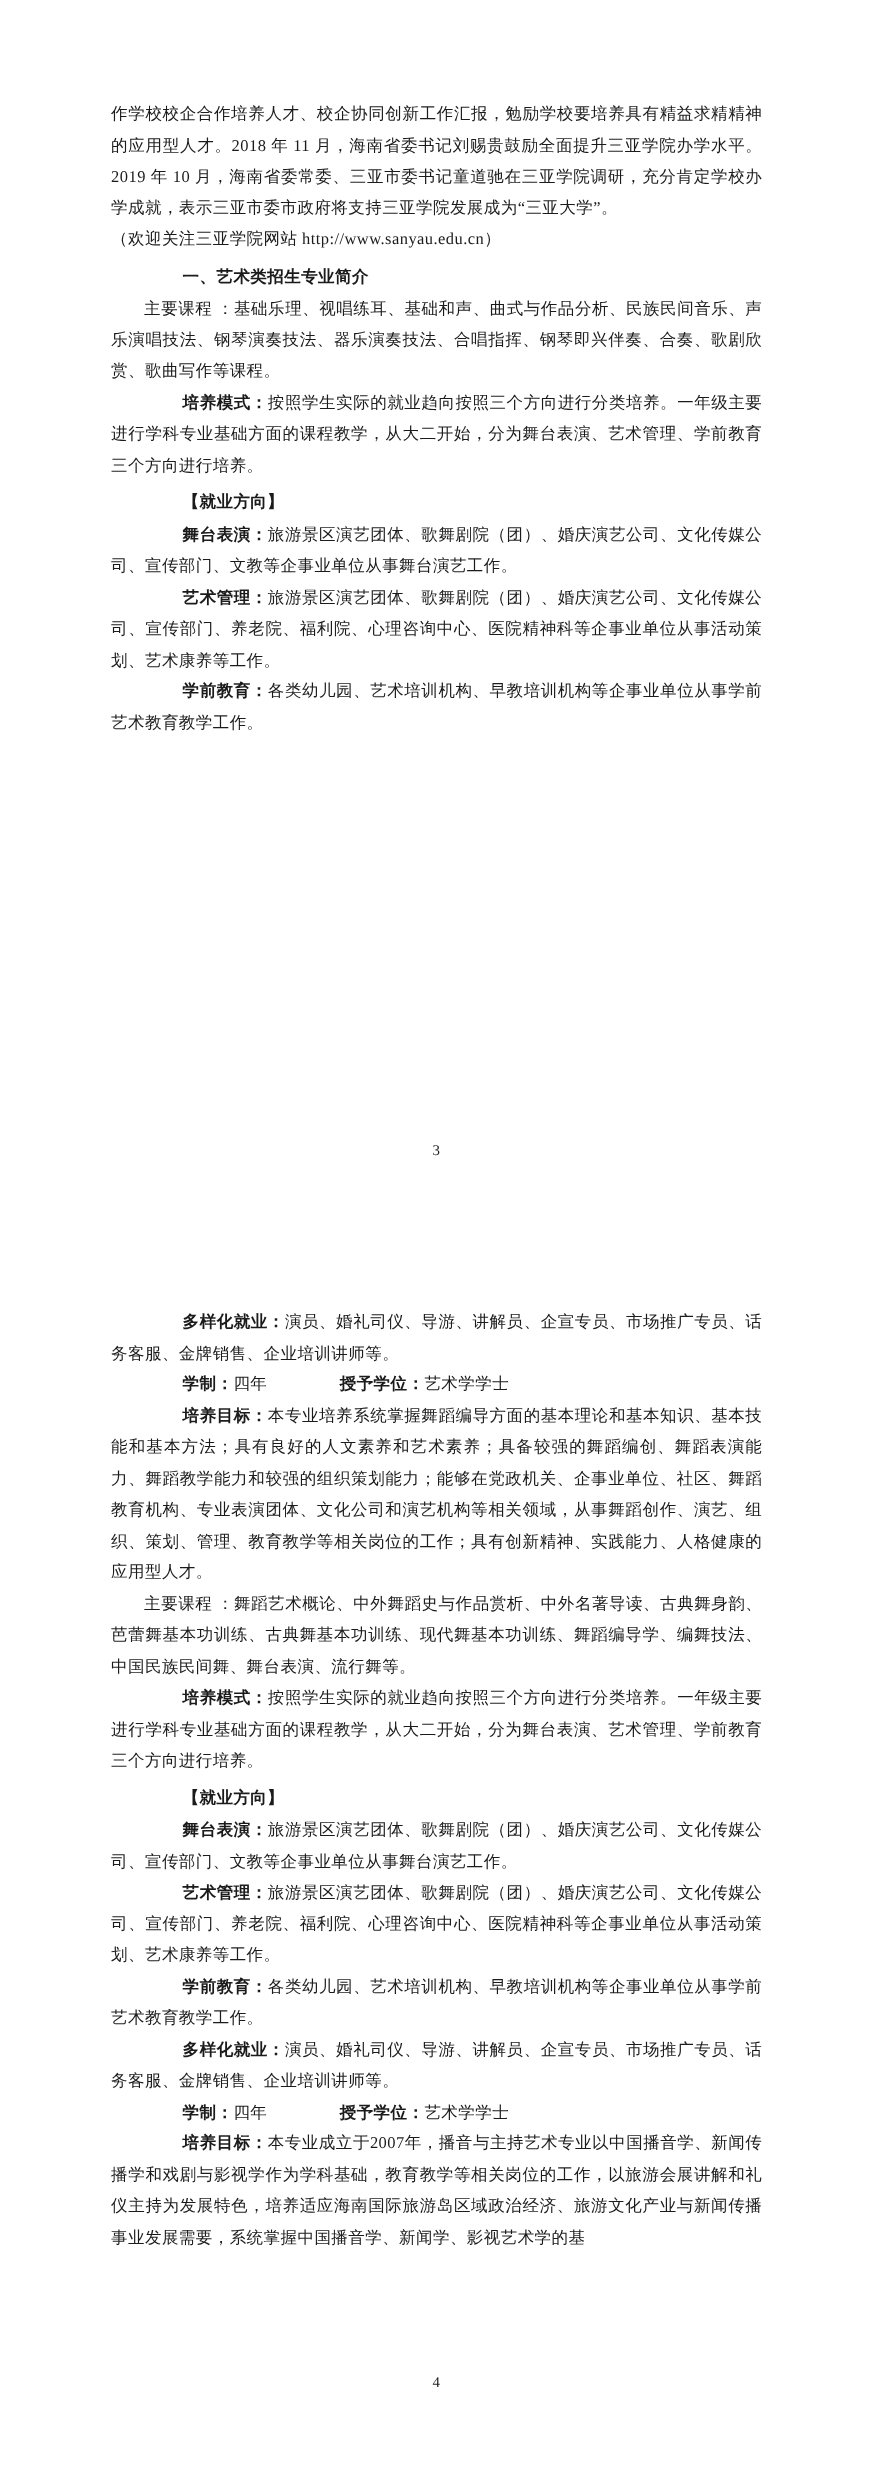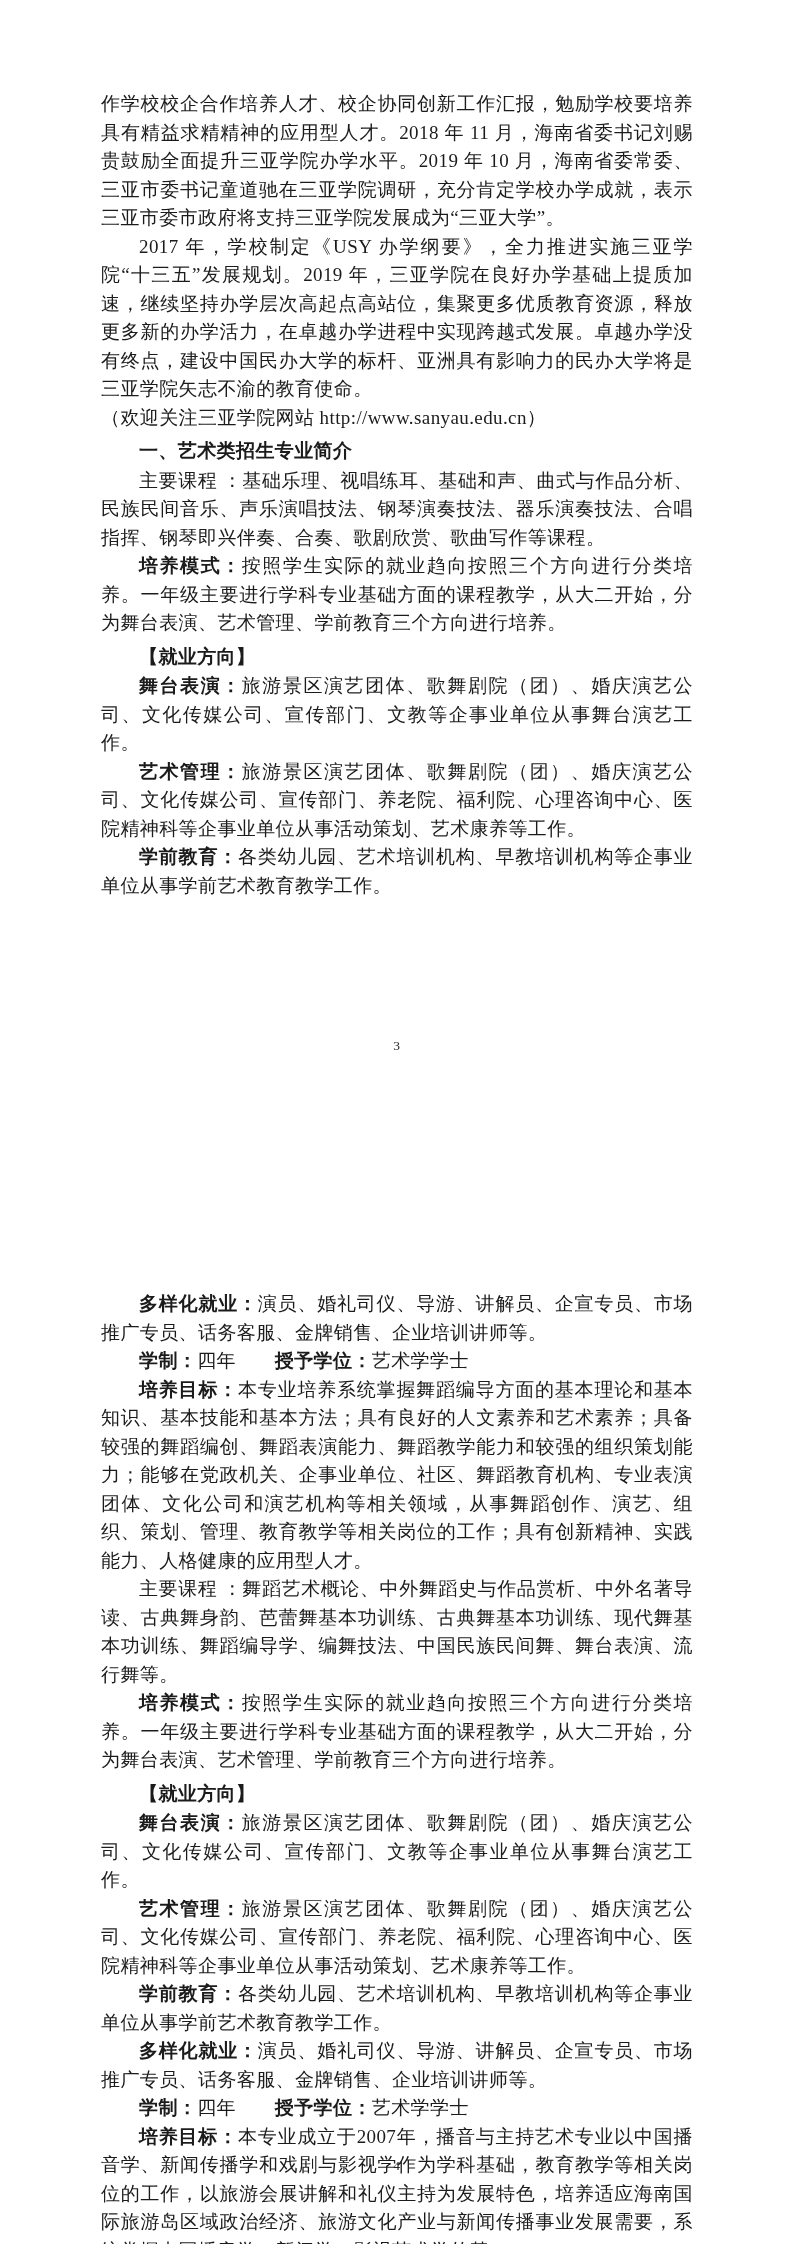--- a/index.html
+++ b/index.html
@@ -7,44 +7,43 @@
     width:793px;height:2244px;
     background:#ffffff;
     font-family:"Liberation Serif","DejaVu Serif",serif;
   }
   .canvas{
     position:relative;width:793px;height:2244px;overflow:hidden;
     background:#ffffff;color:#1b1b1b;
   }
   .content{
     position:absolute;left:101px;width:592px;
-    font-size:19px;letter-spacing:0.4px;line-height:28.5px;
+    font-size:15px;letter-spacing:0.4px;line-height:28.5px;
     text-align:justify;
   }
   #p3body{top:90px;}
-  #p4body{top:1290px;}
+  #p4body{top:1188px;}
   .blk{margin:0;padding:0;}
   .blk.ind{text-indent:2em;}
   .blk.h{margin-top:5px;margin-bottom:1px;}
-  .blk strong{font-weight:bold;}
+  .blk strong{font-weight:bold;margin-left:35px;}
   .pagenum{
     position:absolute;left:0;width:793px;text-align:center;
     font-size:13.5px;letter-spacing:0;color:#222;
   }
   #p3num{top:1038px;}
   #p4num{top:2158px;}
 </style>
 </head>
 <body>
 
 <div class="canvas">
 
   <div id="p3body" class="content">
       <p class="blk body"><span>作学校校企合作培养人才、校企协同创新工作汇报，勉励学校要培养具有精益求精精神的应用型人才。2018 年 11 月，海南省委书记刘赐贵鼓励全面提升三亚学院办学水平。2019 年 10 月，海南省委常委、三亚市委书记童道驰在三亚学院调研，充分肯定学校办学成就，表示三亚市委市政府将支持三亚学院发展成为“三亚大学”。</span></p>
-      <p class="blk body ind"><span>2017 年，学校制定《USY 办学纲要》，全力推进实施三亚学院“十三五”发展规划。2019 年，三亚学院在良好办学基础上提质加速，继续坚持办学层次高起点高站位，集聚更多优质教育资源，释放更多新的办学活力，在卓越办学进程中实现跨越式发展。卓越办学没有终点，建设中国民办大学的标杆、亚洲具有影响力的民办大学将是三亚学院矢志不渝的教育使命。</span></p>
       <p class="blk body"><span>（欢迎关注三亚学院网站 http://www.sanyau.edu.cn）</span></p>
       <p class="blk h ind"><strong>一、艺术类招生专业简介</strong></p>
       <p class="blk body ind"><span>主要课程 ：基础乐理、视唱练耳、基础和声、曲式与作品分析、民族民间音乐、声乐演唱技法、钢琴演奏技法、器乐演奏技法、合唱指挥、钢琴即兴伴奏、合奏、歌剧欣赏、歌曲写作等课程。</span></p>
       <p class="blk body ind"><strong>培养模式：</strong><span>按照学生实际的就业趋向按照三个方向进行分类培养。一年级主要进行学科专业基础方面的课程教学，从大二开始，分为舞台表演、艺术管理、学前教育三个方向进行培养。</span></p>
       <p class="blk h ind"><strong>【就业方向】</strong></p>
       <p class="blk body ind"><strong>舞台表演：</strong><span>旅游景区演艺团体、歌舞剧院（团）、婚庆演艺公司、文化传媒公司、宣传部门、文教等企事业单位从事舞台演艺工作。</span></p>
       <p class="blk body ind"><strong>艺术管理：</strong><span>旅游景区演艺团体、歌舞剧院（团）、婚庆演艺公司、文化传媒公司、宣传部门、养老院、福利院、心理咨询中心、医院精神科等企事业单位从事活动策划、艺术康养等工作。</span></p>
       <p class="blk body ind"><strong>学前教育：</strong><span>各类幼儿园、艺术培训机构、早教培训机构等企事业单位从事学前艺术教育教学工作。</span></p>
     </div>
 

